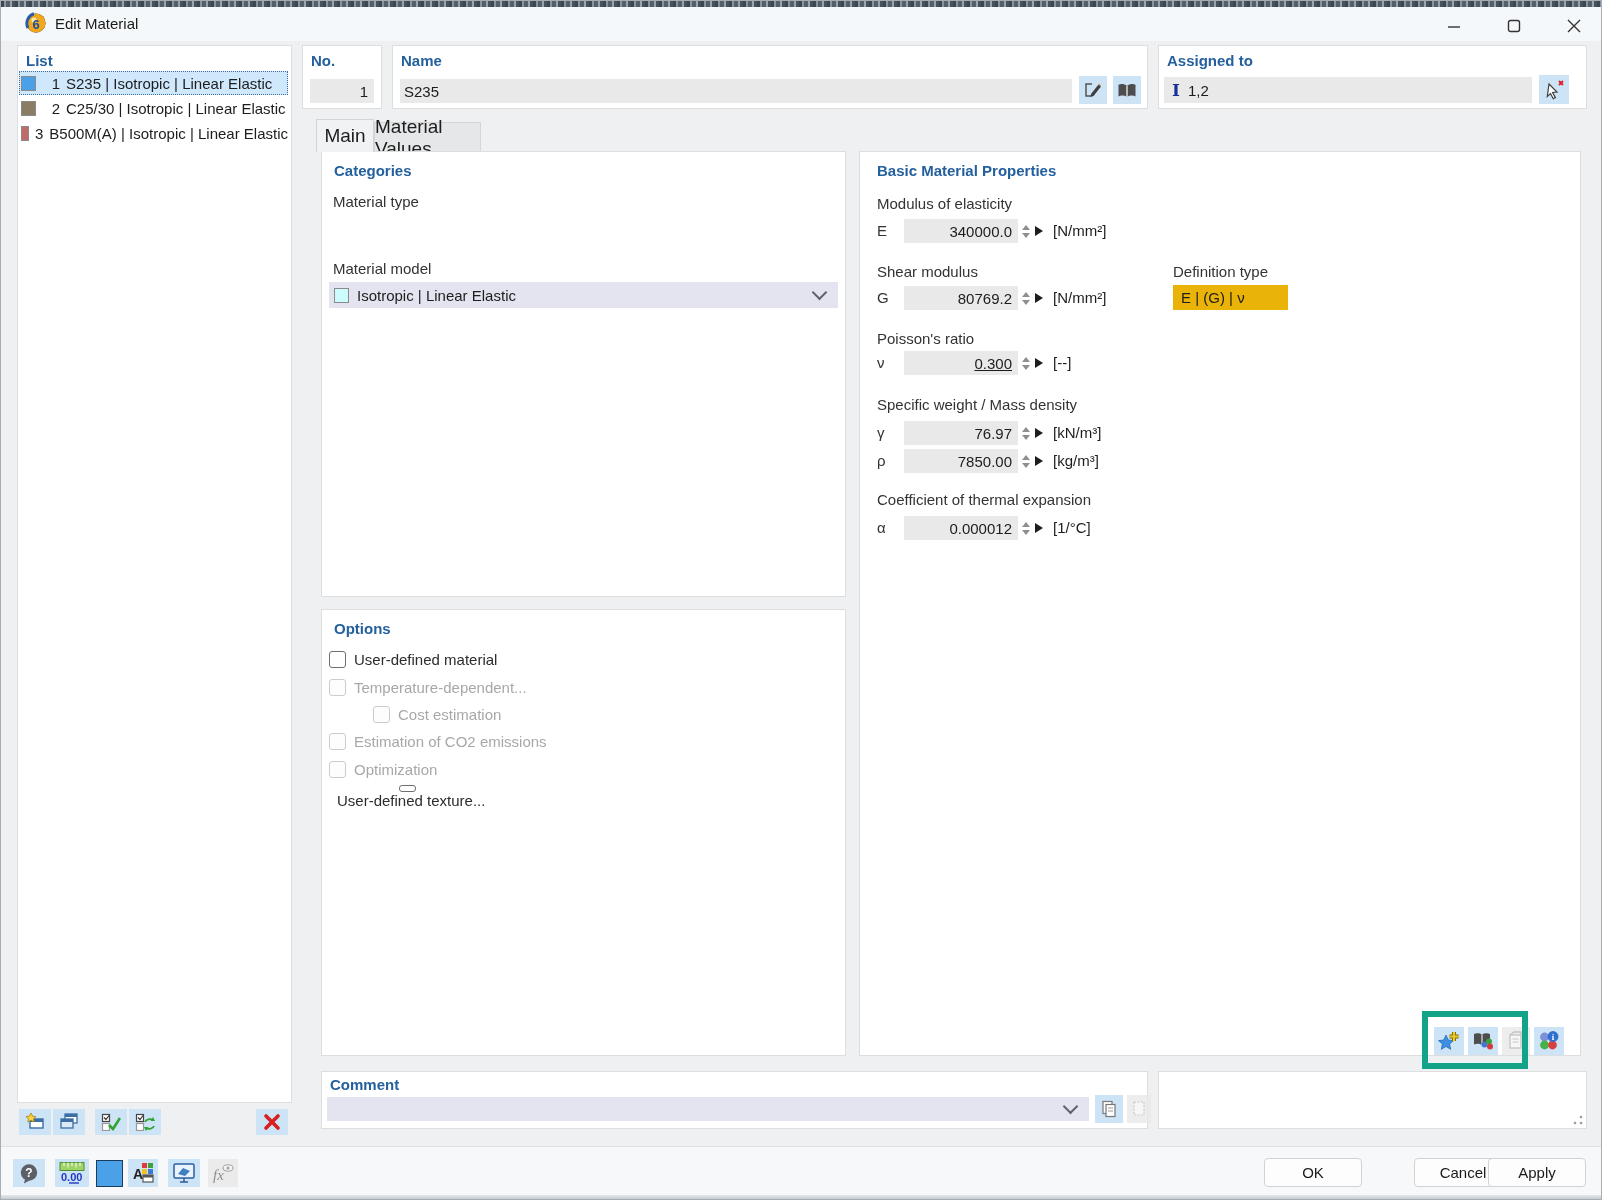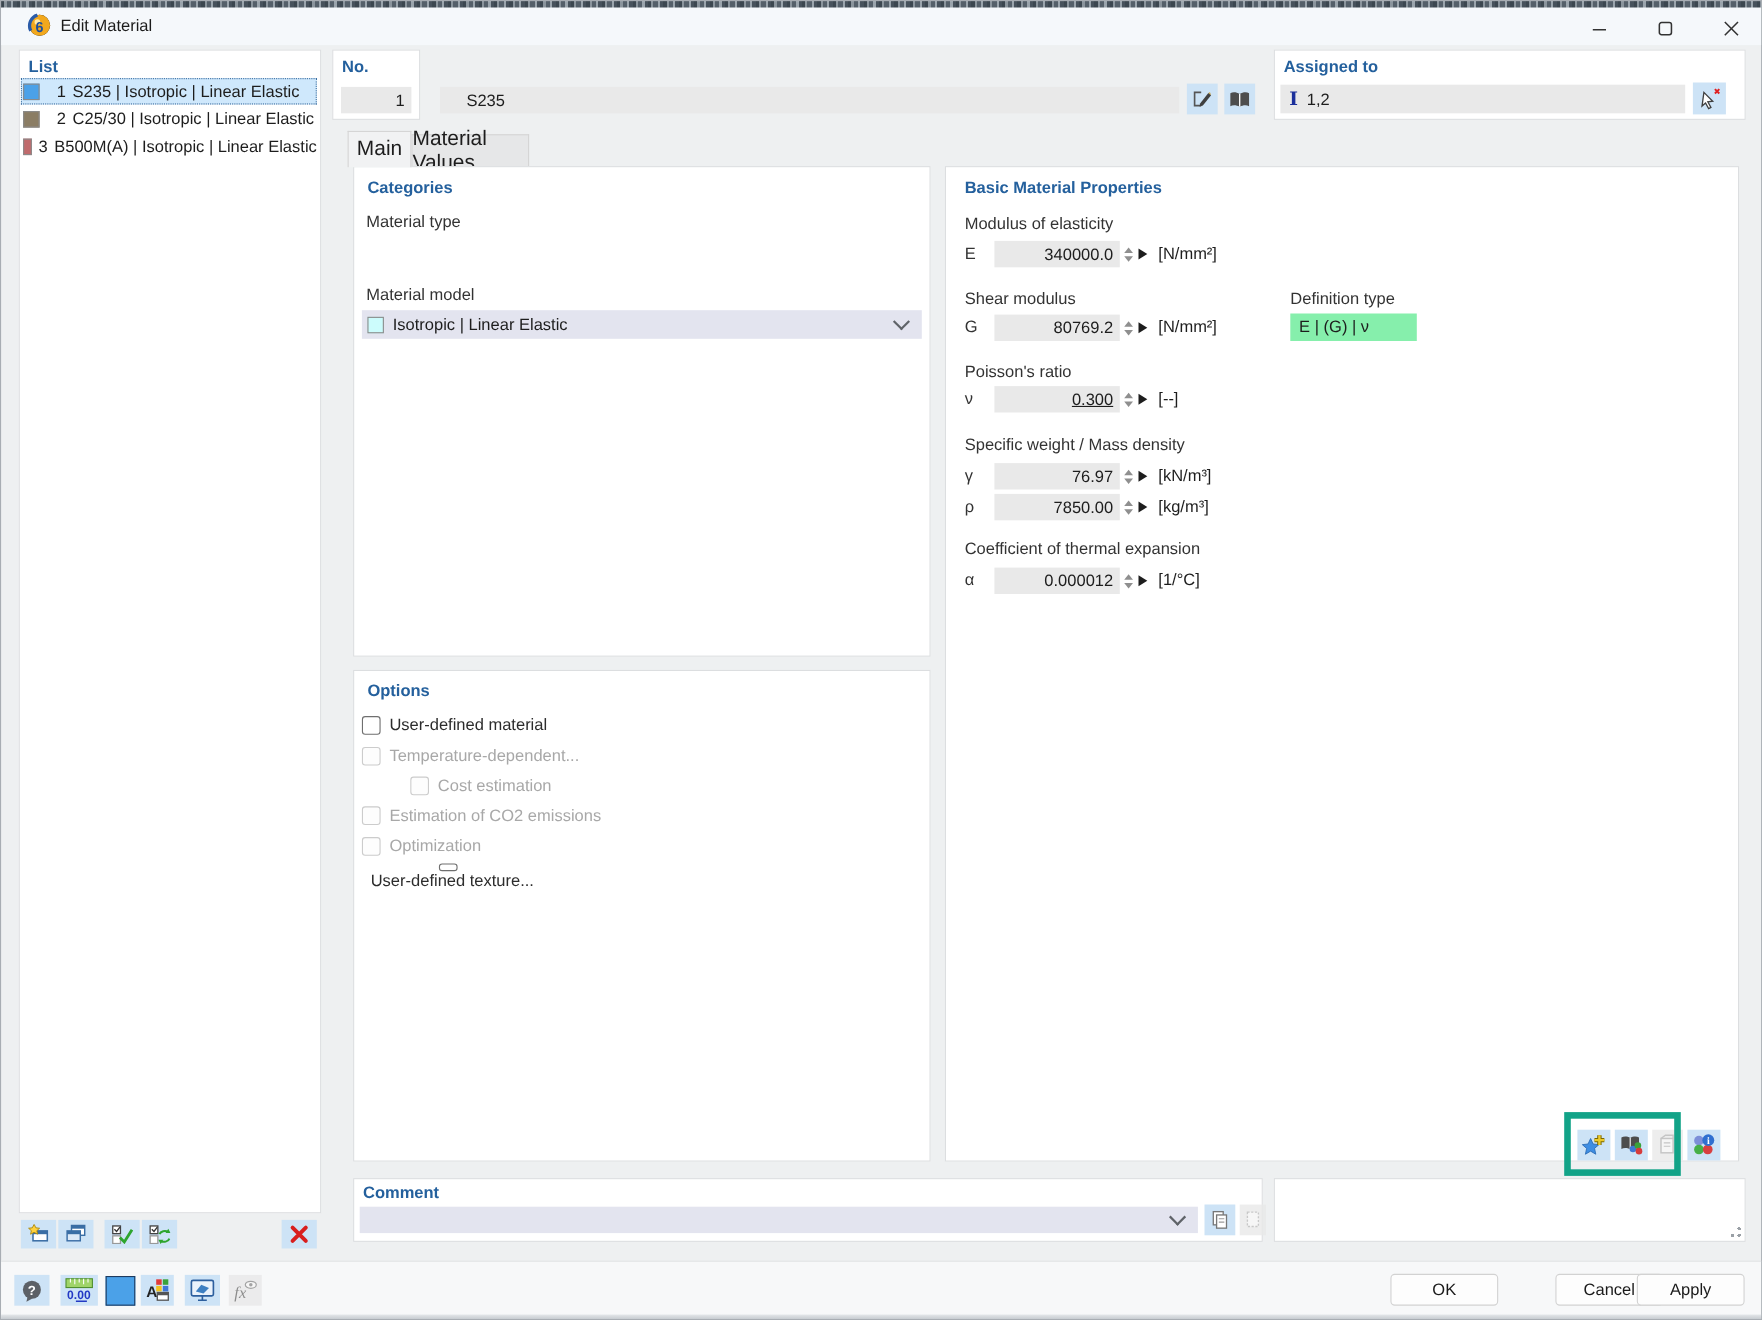--- a/index.html
+++ b/index.html
@@ -148,21 +148,24 @@
     <svg width="18" height="18" viewBox="0 0 18 18">
         <path d="M3 3 L15 15 M15 3 L3 15" stroke="#d81e1e" stroke-width="3.6" stroke-linecap="round"></path>
       </svg>
   </span>
 
   <div class="panel" style="left:301px;top:44px;width:80px;height:64px;">
     <span class="sechdr" style="left:8px;top:6px;">No.</span>
   </div>
   <div class="ginput num" style="left:309px;top:78px;width:64px;height:24px;">1</div>
 
-  <div class="ginput" style="left:399px;top:78px;width:672px;height:24px;padding-left:24px;">S235</div>
+  <div class="panel" style="left:391px;top:44px;width:756px;height:64px;">
+    <span class="sechdr" style="left:8px;top:6px;">Name</span>
+  </div>
+  <div class="ginput" style="left:399px;top:78px;width:672px;height:24px;padding-left:4px;">S235</div>
   <span class="iconbtn" style="left:1078px;top:75px;width:28px;height:28px;">
     <svg width="18" height="18" viewBox="0 0 18 18">
       <path d="M8 3 H2 V15 H8" fill="none" stroke="#555" stroke-width="1.5"></path>
       <polygon points="7,13 14.5,3.5 17,5.5 9.5,15 6.5,15.8" fill="#3f3f3f"></polygon>
       <polygon points="14.5,3.5 17,5.5 16,2.8" fill="#c9a13c"></polygon>
     </svg>
   </span>
   <span class="iconbtn" style="left:1112px;top:75px;width:28px;height:28px;">
     <svg width="20" height="17" viewBox="0 0 20 17">
       <path d="M10 3.5 C7 1.5,3.5 1.5,1.5 2.8 V14.5 C3.5 13.2,7 13.2,10 15 C13 13.2,16.5 13.2,18.5 14.5 V2.8 C16.5 1.5,13 1.5,10 3.5 Z" fill="#4d4d4d"></path>
@@ -247,21 +250,21 @@
   <span class="lbl" style="left:876px;top:262px;">Shear modulus</span>
   <span class="lbl" style="left:1172px;top:262px;">Definition type</span>
   <span class="lbl" style="left:876px;top:288px;">G</span>
   <div class="ginput num" style="left:903px;top:285px;width:114px;height:24px;">80769.2</div>
   <span class="spin" style="left:1018px;top:285px;">
       <i class="up"></i>
       <i class="dn"></i>
     </span>
   <span class="rarr" style="left:1034px;top:292px;"></span>
   <span class="unit" style="left:1052px;top:288px;">[N/mm²]</span>
-  <div class="ginput" style="left:1172px;top:284px;width:115px;height:25px;background:#86efac;padding-left:8px;">E | (G) | ν</div>
+  <div class="ginput" style="left:1172px;top:284px;width:115px;height:25px;background:#eab308;padding-left:8px;">E | (G) | ν</div>
 
   <span class="lbl" style="left:876px;top:329px;">Poisson's ratio</span>
   <span class="lbl" style="left:876px;top:353px;">ν</span>
   <div class="ginput num" style="left:903px;top:350px;width:114px;height:24px;text-decoration:underline;">0.300</div>
   <span class="spin" style="left:1018px;top:350px;">
       <i class="up"></i>
       <i class="dn"></i>
     </span>
   <span class="rarr" style="left:1034px;top:357px;"></span>
   <span class="unit" style="left:1052px;top:353px;">[--]</span>

